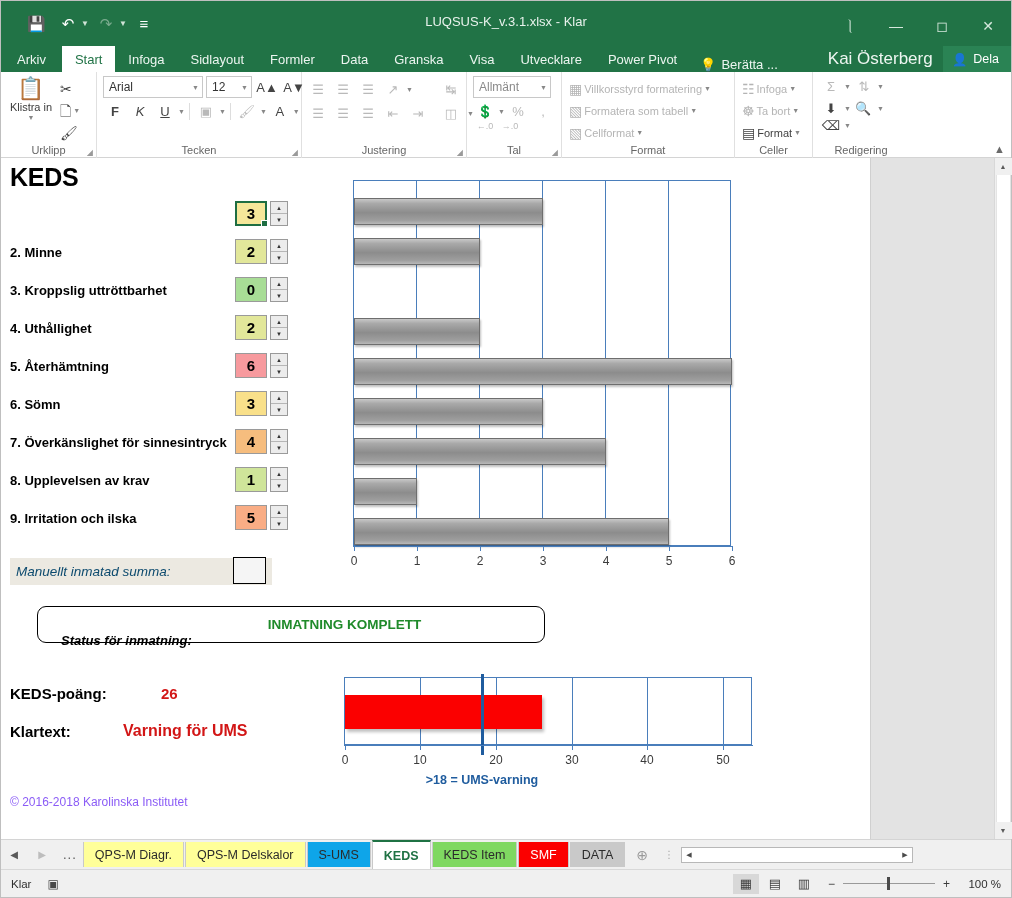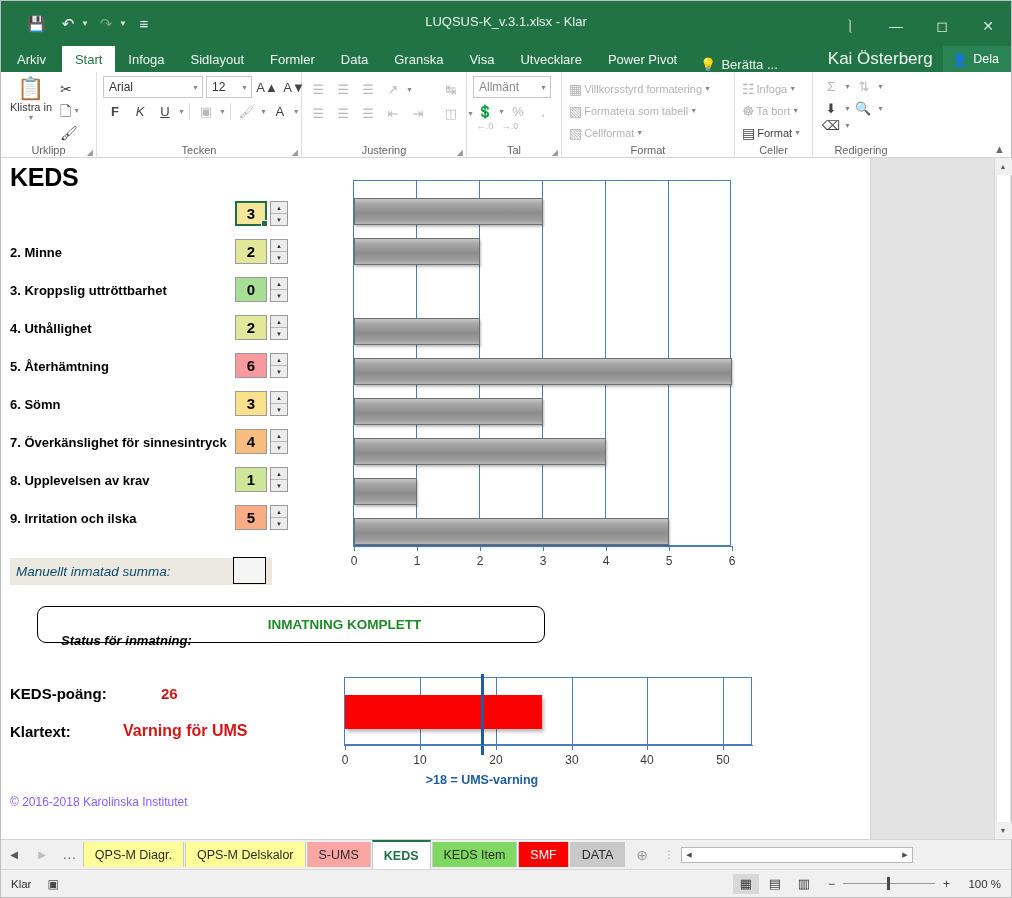--- a/index.html
+++ b/index.html
@@ -808,21 +808,21 @@
   </div>
 
   <div class="tabbar">
     <div class="navbtns">
       <span class="navbtn">◀</span>
       <span class="navbtn dim">▶</span>
       <span class="navdots">...</span>
     </div>
     <div class="stab" style="background:#ffff99">QPS-M Diagr.</div>
     <div class="stab" style="background:#ffff99">QPS-M Delskalor</div>
-    <div class="stab" style="background:#fca5a5">S-UMS</div>
+    <div class="stab" style="background:#0ea5e9">S-UMS</div>
     <div class="stab active">KEDS</div>
     <div class="stab" style="background:#7fd861">KEDS Item</div>
     <div class="stab" style="background:#fb0000;color:#ffffff">SMF</div>
     <div class="stab" style="background:#c9c9c9">DATA</div>
     <div class="addsheet">⊕</div>
     <div class="tabsplit">⋮</div>
     <div class="hscroll">
       <span class="hs-arrow">◀</span>
       <span class="hs-arrow">▶</span>
     </div>

